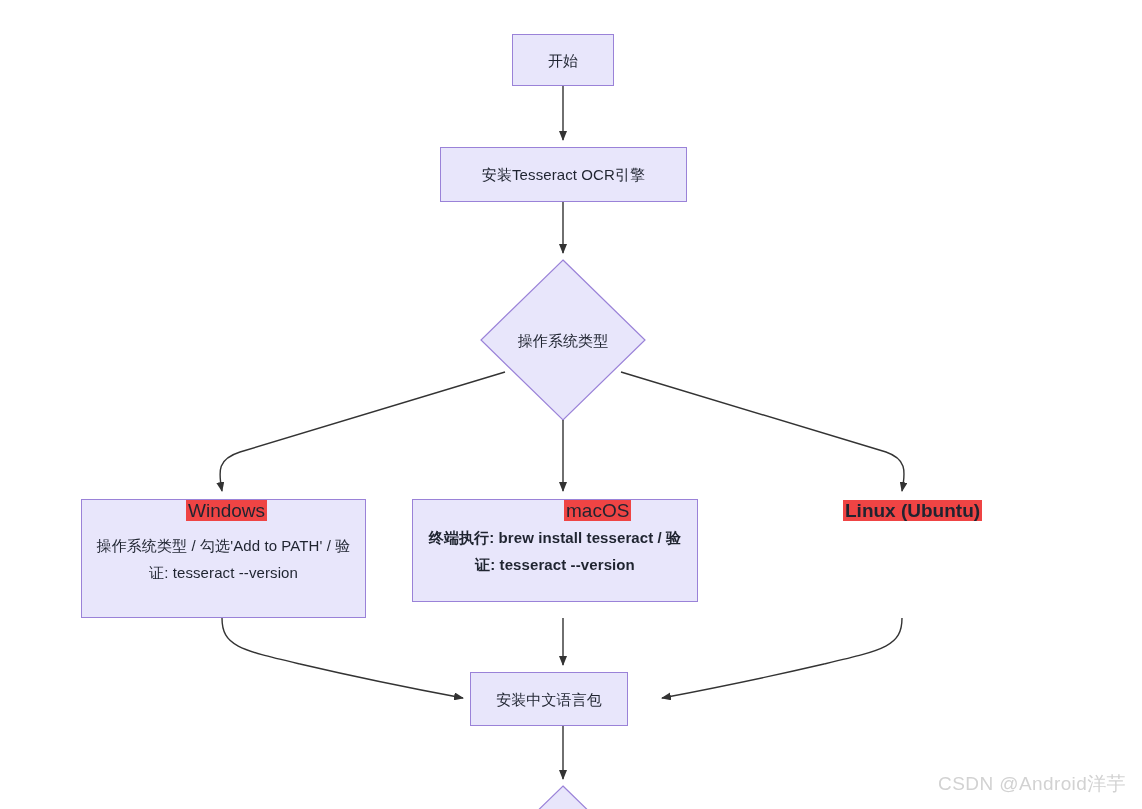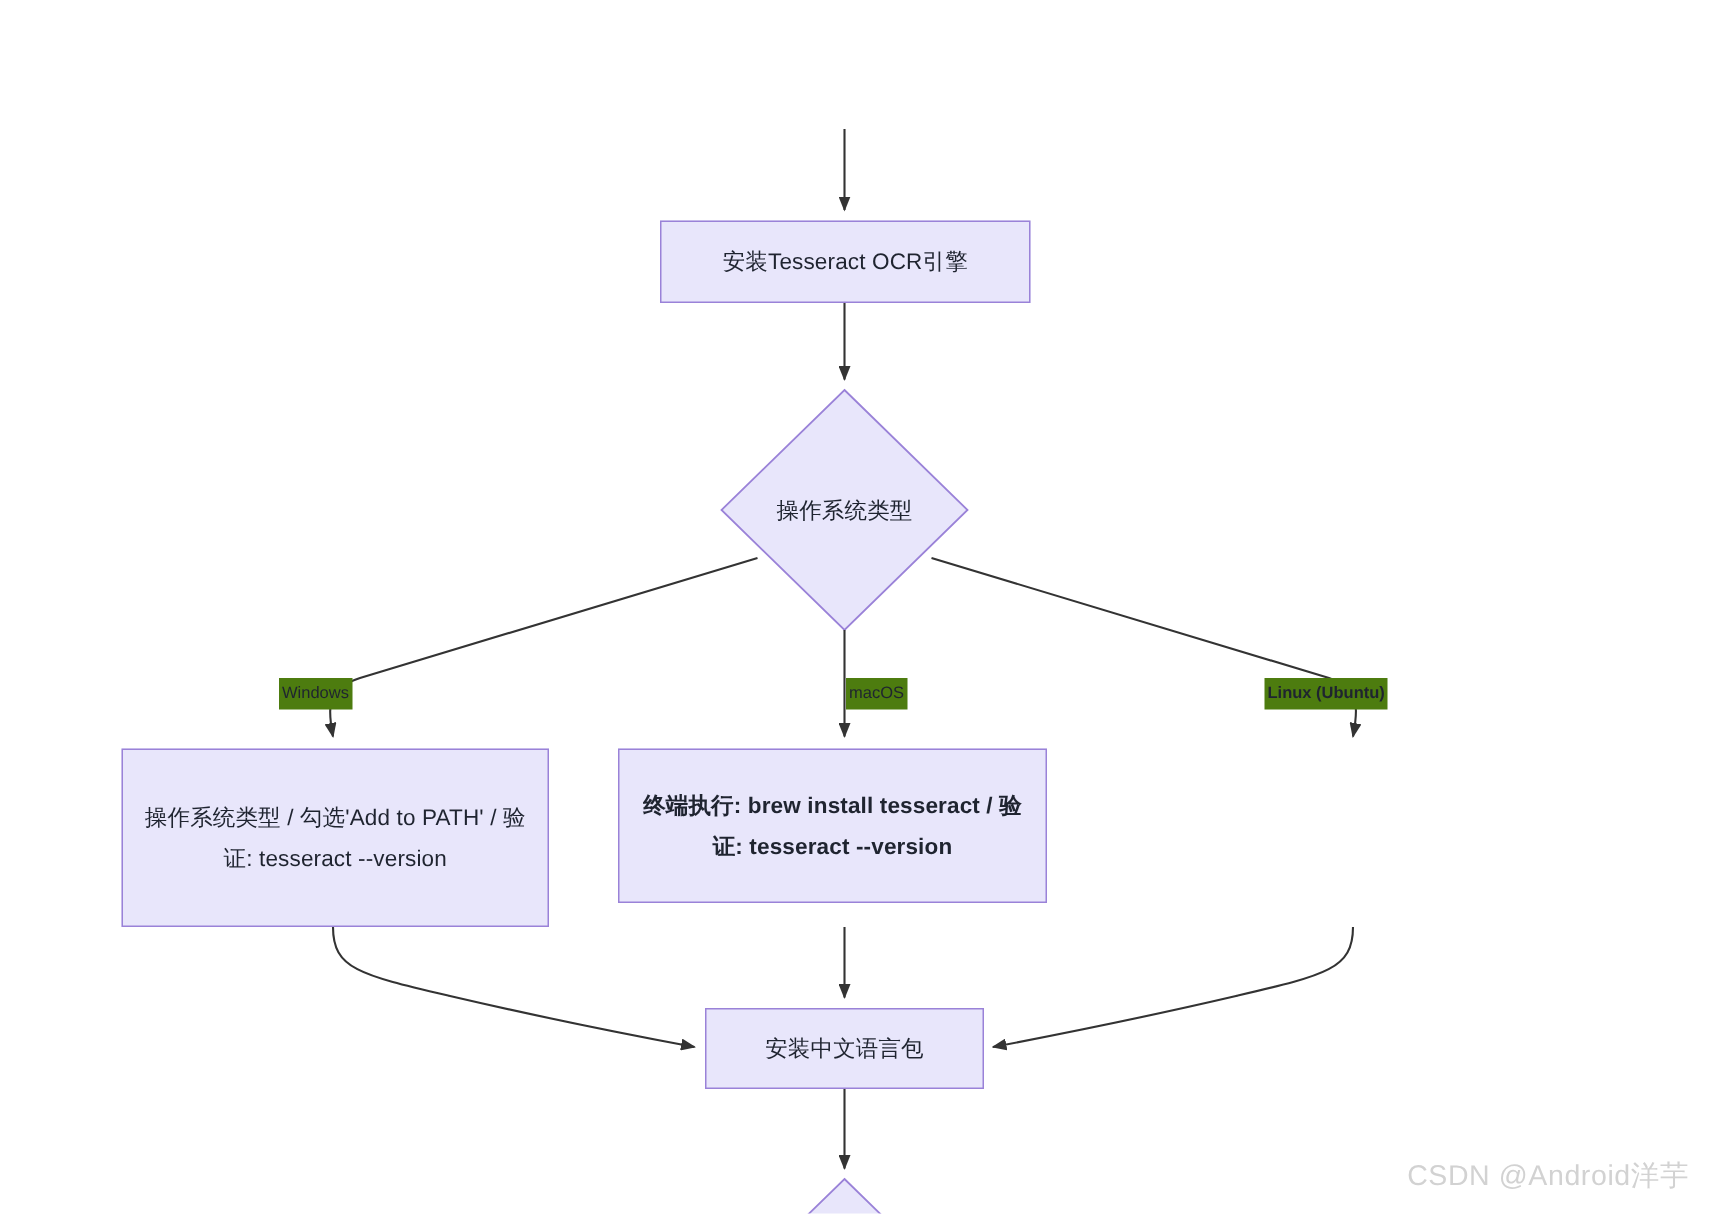--- a/index.html
+++ b/index.html
@@ -41,26 +41,27 @@
     line-height: 27px;
     letter-spacing: .1px;
     padding: 2px 10px;
   }
   .node-text {
     display: block;
     width: 100%;
   }
   .edge-label {
     position: absolute;
-    background: #4d7c0f;
+    background: #ef4444;
     color: #1f2430;
-    font-size: 11px;
+    font-size: 19px;
     line-height: 19px;
     white-space: nowrap;
     padding: 1px 2px;
+    margin-top: 48px;
   }
   .watermark {
     position: absolute;
     right: 16px;
     bottom: 12px;
     color: #d2d2d2;
     font-size: 19px;
     letter-spacing: .4px;
     white-space: nowrap;
     user-select: none;
@@ -94,39 +95,42 @@
 
     <path d="M 222 618 C 222 646 240 650 300 664 C 360 678 420 690 463 698" fill="none" stroke="#333333" stroke-width="1.4" marker-end="url(#arrowhead)"></path>
 
     <path d="M 563 618 L 563 665" fill="none" stroke="#333333" stroke-width="1.4" marker-end="url(#arrowhead)"></path>
 
     <path d="M 902 618 C 902 646 884 650 824 664 C 764 678 704 690 662 698" fill="none" stroke="#333333" stroke-width="1.4" marker-end="url(#arrowhead)"></path>
 
     <path d="M 563 726 L 563 779" fill="none" stroke="#333333" stroke-width="1.4" marker-end="url(#arrowhead)"></path>
   </svg>
 
+  <div class="node-box" style="left:512px; top:34px; width:102px; height:52px;">
+    <span class="node-text">开始</span>
+  </div>
 
   <div class="node-box" style="left:440px; top:147px; width:247px; height:55px;">
     <span class="node-text">安装Tesseract OCR引擎</span>
   </div>
 
   <div class="node-box" style="left:481px; top:318px; width:164px; height:44px; background:transparent; border:none;">
     <span class="node-text">操作系统类型</span>
   </div>
 
   <div class="node-box" style="left:81px; top:499px; width:285px; height:119px;">
     <span class="node-text">操作系统类型 / 勾选'Add to PATH' / 验证: tesseract --version</span>
   </div>
 
   <div class="node-box" style="left:412px; top:499px; width:286px; height:103px;font-weight:bold;">
     <span class="node-text">终端执行: brew install tesseract / 验证: tesseract --version</span>
   </div>
 
 
-  <div class="node-box" style="left:470px; top:672px; width:186px; height:54px;">
+  <div class="node-box" style="left:470px; top:672px; width:158px; height:54px;">
     <span class="node-text">安装中文语言包</span>
   </div>
 
   <div class="edge-label" style="left:186px; top:452px;">
     <span>Windows</span>
   </div>
 
   <div class="edge-label" style="left:564px; top:452px;">
     <span>macOS</span>
   </div>

